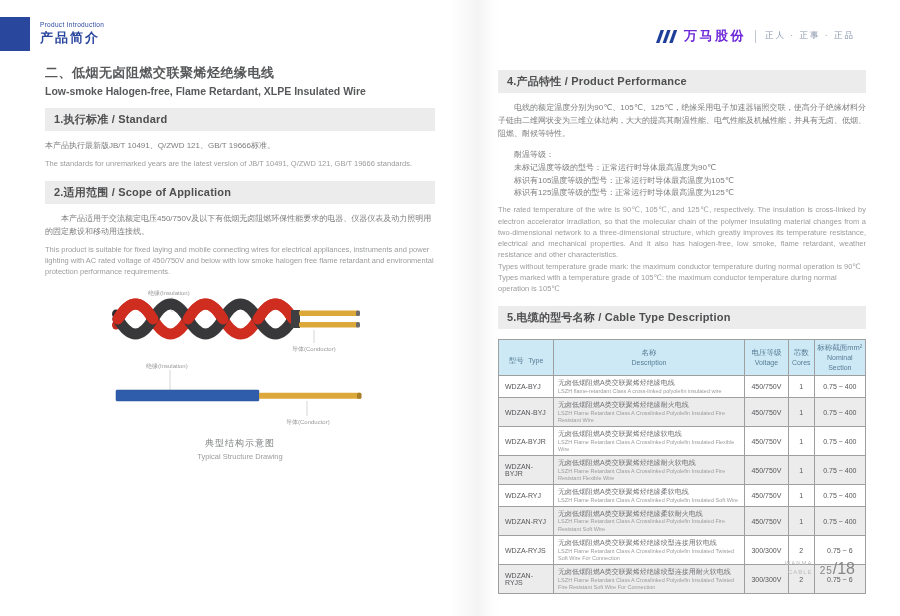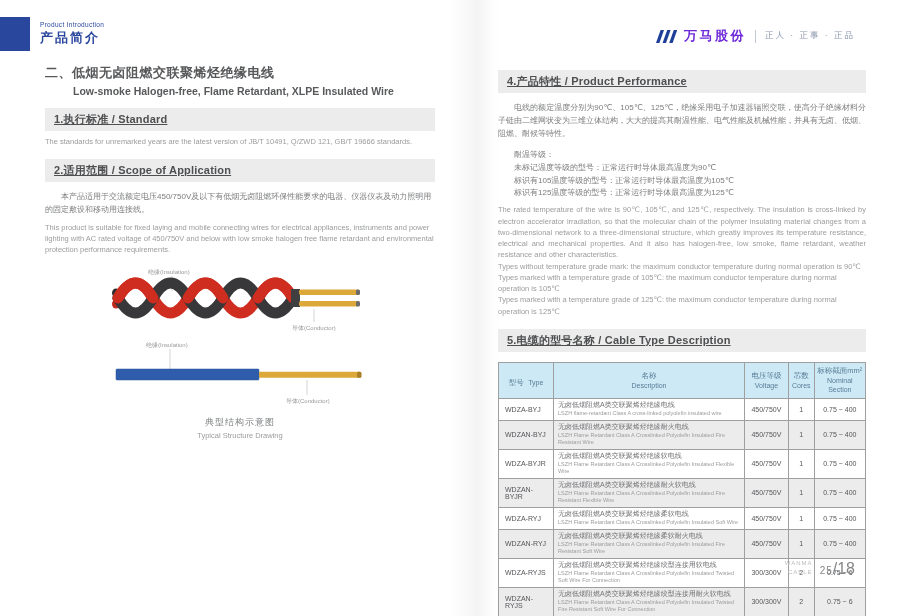--- a/index.html
+++ b/index.html
@@ -22,24 +22,24 @@
   .brand-name { font-size:13px; font-weight:bold; color:#6d28d9; letter-spacing:2.5px; margin-left:4px; }
   .brand-sep { display:inline-block; width:1px; height:13px; background:#c3c8d6; margin:0 9px; }
   .brand-slogan { font-size:8.5px; color:#8a97ad; letter-spacing:2px; }
 
   
   .col { position:absolute; top:64px; }
   .col-left { left:45px; width:390px; }
   .col-right { left:498px; width:368px; }
 
   .title-zh { font-size:13px; font-weight:bold; color:#57585a; letter-spacing:0.5px; }
-  .title-en { font-size:10.5px; font-weight:bold; color:#58595b; margin-top:3px;margin-left:28px; }
+  .title-en { font-size:10.5px; font-weight:bold; color:#58595b; margin-top:3px; }
 
   .sec-bar { background:#ececec; color:#4e4f51; font-weight:bold; font-size:11px;
-    padding:4px 0 4px 9px; margin-top:12px; letter-spacing:0.2px;text-decoration:underline; }
+    padding:4px 0 4px 9px; margin-top:12px; letter-spacing:0.2px; }
   .col-left .sec-bar:first-of-type { margin-top:11px; }
   .col-right .sec-bar:first-of-type { margin-top:6px; }
 
   p.zh { font-size:8px; color:#7b7c7e; line-height:1.6; margin-top:9px; }
   p.en { font-size:7.5px; color:#9b9c9e; line-height:1.5; margin-top:5px; }
   .indent { text-indent:2em; }
   .just { text-align:justify; }
   .grade-title { margin-top:4px; padding-left:2em; }
   .grade-list .line { font-size:8px; color:#7b7c7e; line-height:1.55; padding-left:2em; }
   .grade-list-en .line { font-size:7.5px; color:#9b9c9e; line-height:1.5; }
@@ -94,20 +94,21 @@
     <span class="brand-name">万马股份</span>
     <span class="brand-sep"></span>
     <span class="brand-slogan">正人 · 正事 · 正品</span>
   </div>
 
   <section class="col col-left">
     <h1 class="title-zh">二、低烟无卤阻燃交联聚烯烃绝缘电线</h1>
     <h2 class="title-en">Low-smoke Halogen-free, Flame Retardant, XLPE Insulated Wire</h2>
 
     <div class="sec-bar">1.执行标准 / Standard</div>
+    <p class="zh">本产品执行最新版JB/T 10491、Q/ZWD 121、GB/T 19666标准。</p>
     <p class="en">The standards for unremarked years are the latest version of JB/T 10491, Q/ZWD 121, GB/T 19666 standards.</p>
 
     <div class="sec-bar">2.适用范围 / Scope of Application</div>
     <p class="zh indent">本产品适用于交流额定电压450/750V及以下有低烟无卤阻燃环保性能要求的电器、仪器仪表及动力照明用的固定敷设和移动用连接线。</p>
     <p class="en">This product is suitable for fixed laying and mobile connecting wires for electrical appliances, instruments and power lighting with AC rated voltage of 450/750V and below with low smoke halogen free flame retardant and environmental protection performance requirements.</p>
 
 
     <div class="drawing">
 
       <svg width="280" height="66" viewBox="0 0 280 66">
@@ -153,21 +154,20 @@
   <div class="line">标识有105温度等级的型号：正常运行时导体最高温度为105℃</div>
 
   <div class="line">标识有125温度等级的型号：正常运行时导体最高温度为125℃</div>
 </div>
     <p class="en just">The rated temperature of the wire is 90℃, 105℃, and 125℃, respectively. The insulation is cross-linked by electron accelerator irradiation, so that the molecular chain of the polymer insulating material changes from a two-dimensional network to a three-dimensional structure, which greatly improves its temperature resistance, electrical and mechanical properties. And it also has halogen-free, low smoke, flame retardant, weather resistance and other characteristics.</p>
     <div class="grade-list-en">
   <div class="line">Types without temperature grade mark: the maximum conductor temperature during normal operation is 90℃</div>
 
   <div class="line">Types marked with a temperature grade of 105℃: the maximum conductor temperature during normal operation is 105℃</div>
 
-  <div class="line">Types marked with a temperature grade of 125℃: the maximum conductor temperature during normal operation is 125℃</div>
 </div>
 
     <div class="sec-bar">5.电缆的型号名称 / Cable Type Description</div>
     <table class="type-table">
       <thead>
         <tr>
           <th class="h-type"><span class="zh">型号</span> <span class="en">Type</span></th>
           <th class="h-desc">
               <span class="zh">名称</span>
               <span class="en">Description</span>

